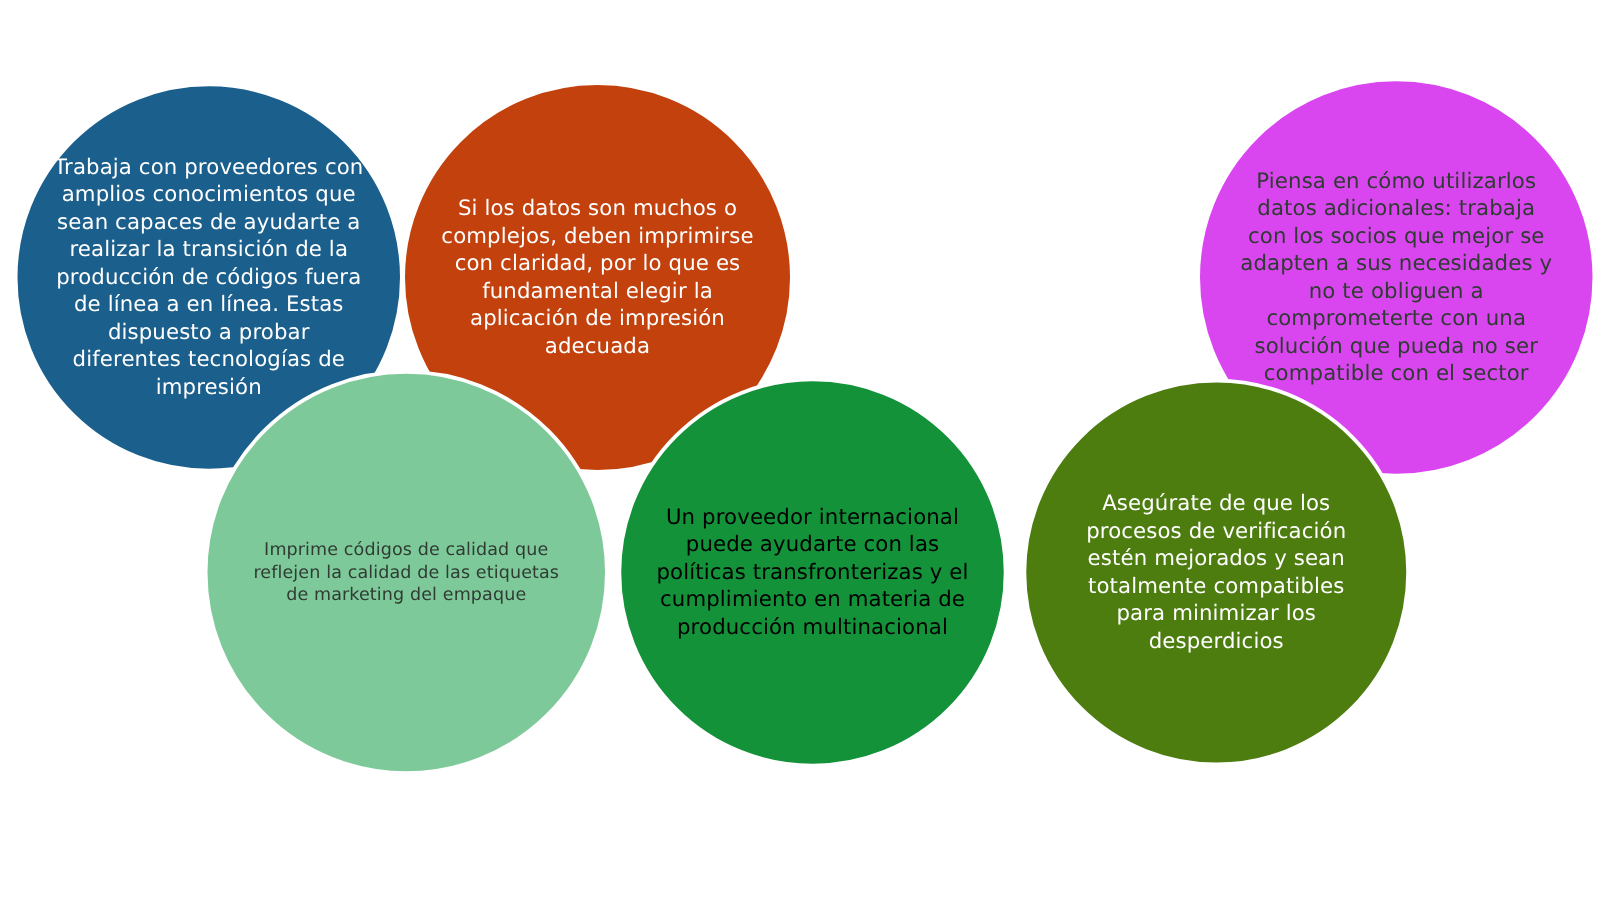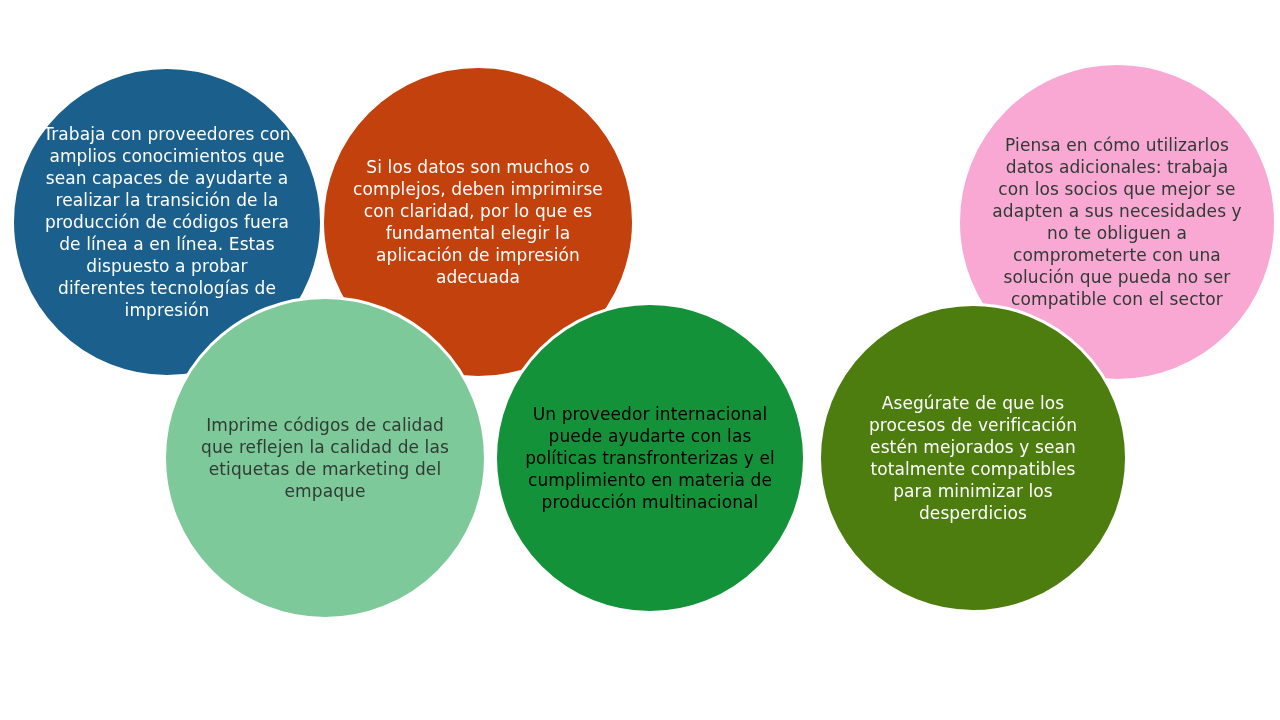--- a/index.html
+++ b/index.html
@@ -44,25 +44,25 @@
 </head>
 <body>
 
 <div id="canvas" style="width: 1280px; height: 720px; background: rgb(255, 255, 255);">
     <div class="bubble" style="left: 11px; top: 66px; width: 312px; height: 312px; background: rgb(27, 95, 140); color: rgb(255, 255, 255); z-index: 4; border-color: rgb(255, 255, 255);">
       <span class="btext" style="font-size: 17px;">Trabaja con proveedores con amplios conocimientos  que sean capaces de ayudarte a realizar la transición  de la producción de códigos fuera de línea a en línea. Estas dispuesto a probar diferentes tecnologías  de impresión</span>
     </div>
     <div class="bubble" style="left: 321px; top: 65px; width: 314px; height: 314px; background: #c2410c; color: rgb(255, 255, 255); z-index: 3; border-color: rgb(255, 255, 255);">
       <span class="btext" style="font-size: 17px;">Si los datos  son muchos  o complejos, deben imprimirse  con claridad, por lo que es fundamental elegir  la aplicación  de impresión  adecuada</span>
     </div>
-    <div class="bubble" style="left: 957px; top: 62px; width: 320px; height: 320px; background: #f9a8d4; color: rgb(47, 59, 51); z-index: 1; border-color: rgb(255, 255, 255);">
+    <div class="bubble" style="left: 957px; top: 62px; width: 320px; height: 320px; background: #d946ef; color: rgb(47, 59, 51); z-index: 1; border-color: rgb(255, 255, 255);">
       <span class="btext" style="font-size: 17px;">Piensa en cómo utilizarlos datos adicionales: trabaja con los socios  que mejor se adapten a sus necesidades  y no te obliguen a comprometerte con una solución  que pueda no ser compatible con el sector</span>
     </div>
     <div class="bubble" style="left: 163px; top: 296px; width: 324px; height: 324px; background: rgb(126, 201, 154); color: rgb(47, 59, 51); z-index: 5; border-color: rgb(255, 255, 255);">
-      <span class="btext" style="font-size: 17px;">Imprime códigos  de calidad que reflejen  la calidad  de las etiquetas  de marketing del empaque</span>
+      <span class="btext" style="font-size: 14px;">Imprime códigos  de calidad que reflejen  la calidad  de las etiquetas  de marketing del empaque</span>
     </div>
     <div class="bubble" style="left: 494px; top: 302px; width: 312px; height: 312px; background: rgb(19, 146, 57); color: #000000; z-index: 6; border-color: rgb(255, 255, 255);">
       <span class="btext" style="font-size: 17px;">Un proveedor internacional  puede ayudarte  con las políticas transfronterizas  y el cumplimiento  en materia de producción multinacional</span>
     </div>
     <div class="bubble" style="left: 818px; top: 303px; width: 310px; height: 310px; background: #4d7c0f; color: rgb(255, 255, 255); z-index: 7; border-color: rgb(255, 255, 255);">
       <span class="btext" style="font-size: 17px;">Asegúrate de que los procesos  de verificación estén mejorados  y sean totalmente  compatibles para minimizar  los desperdicios</span>
     </div>
   </div>
 
 </body></html>

